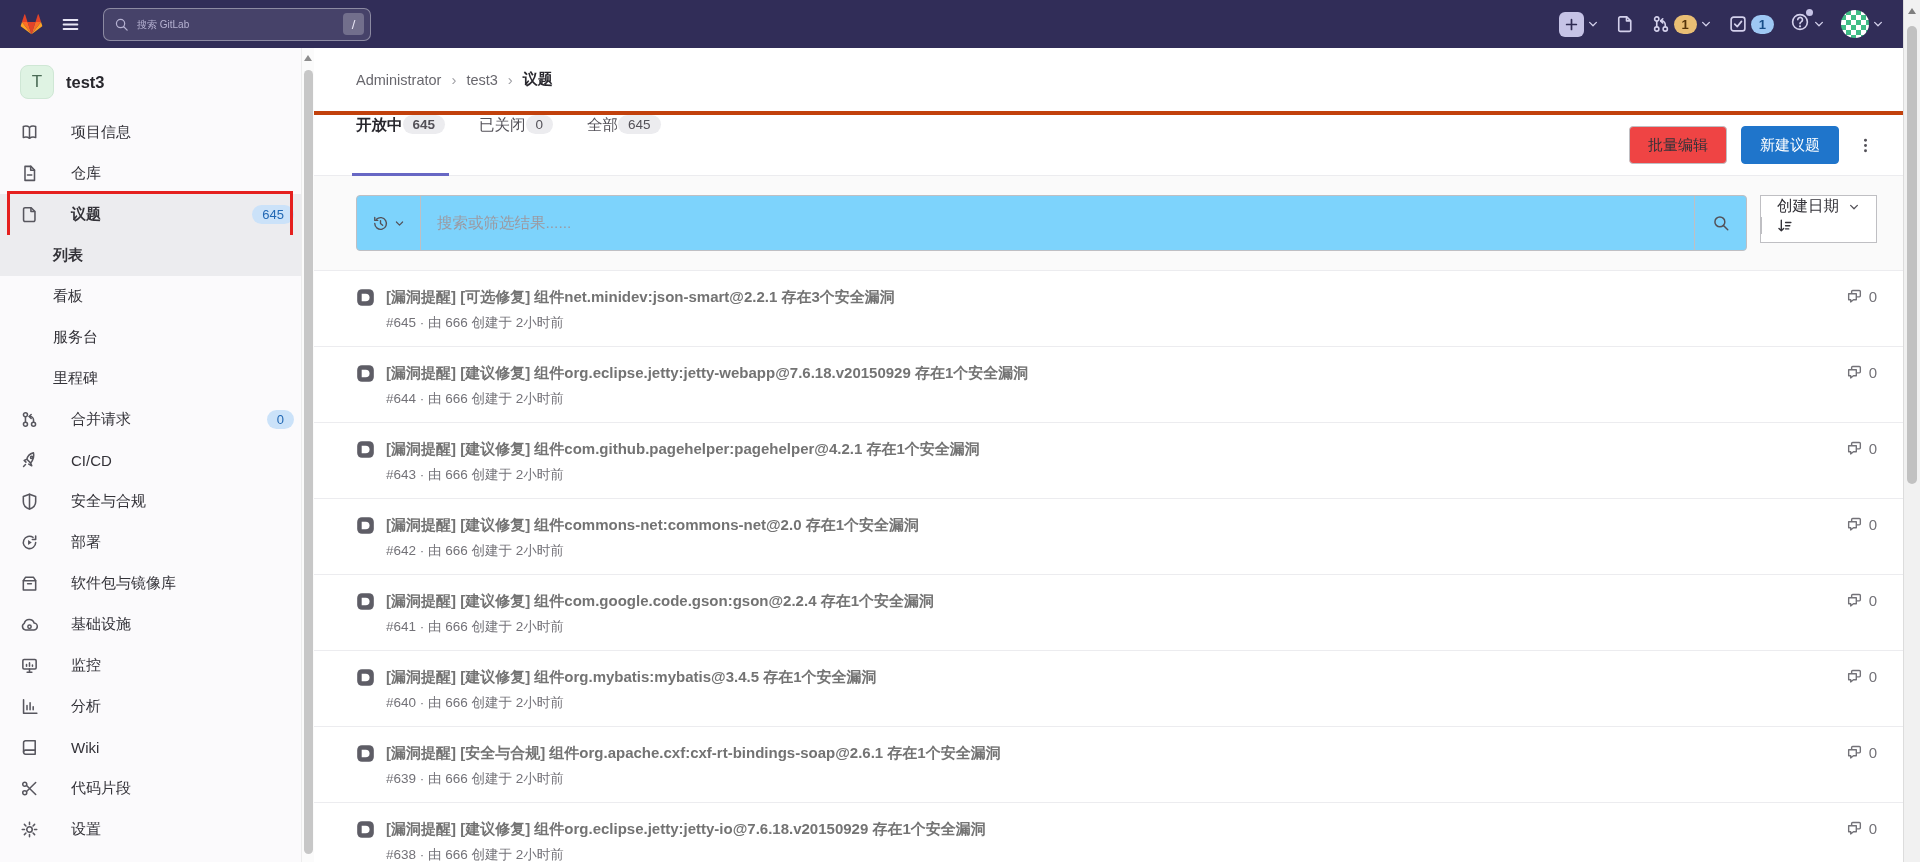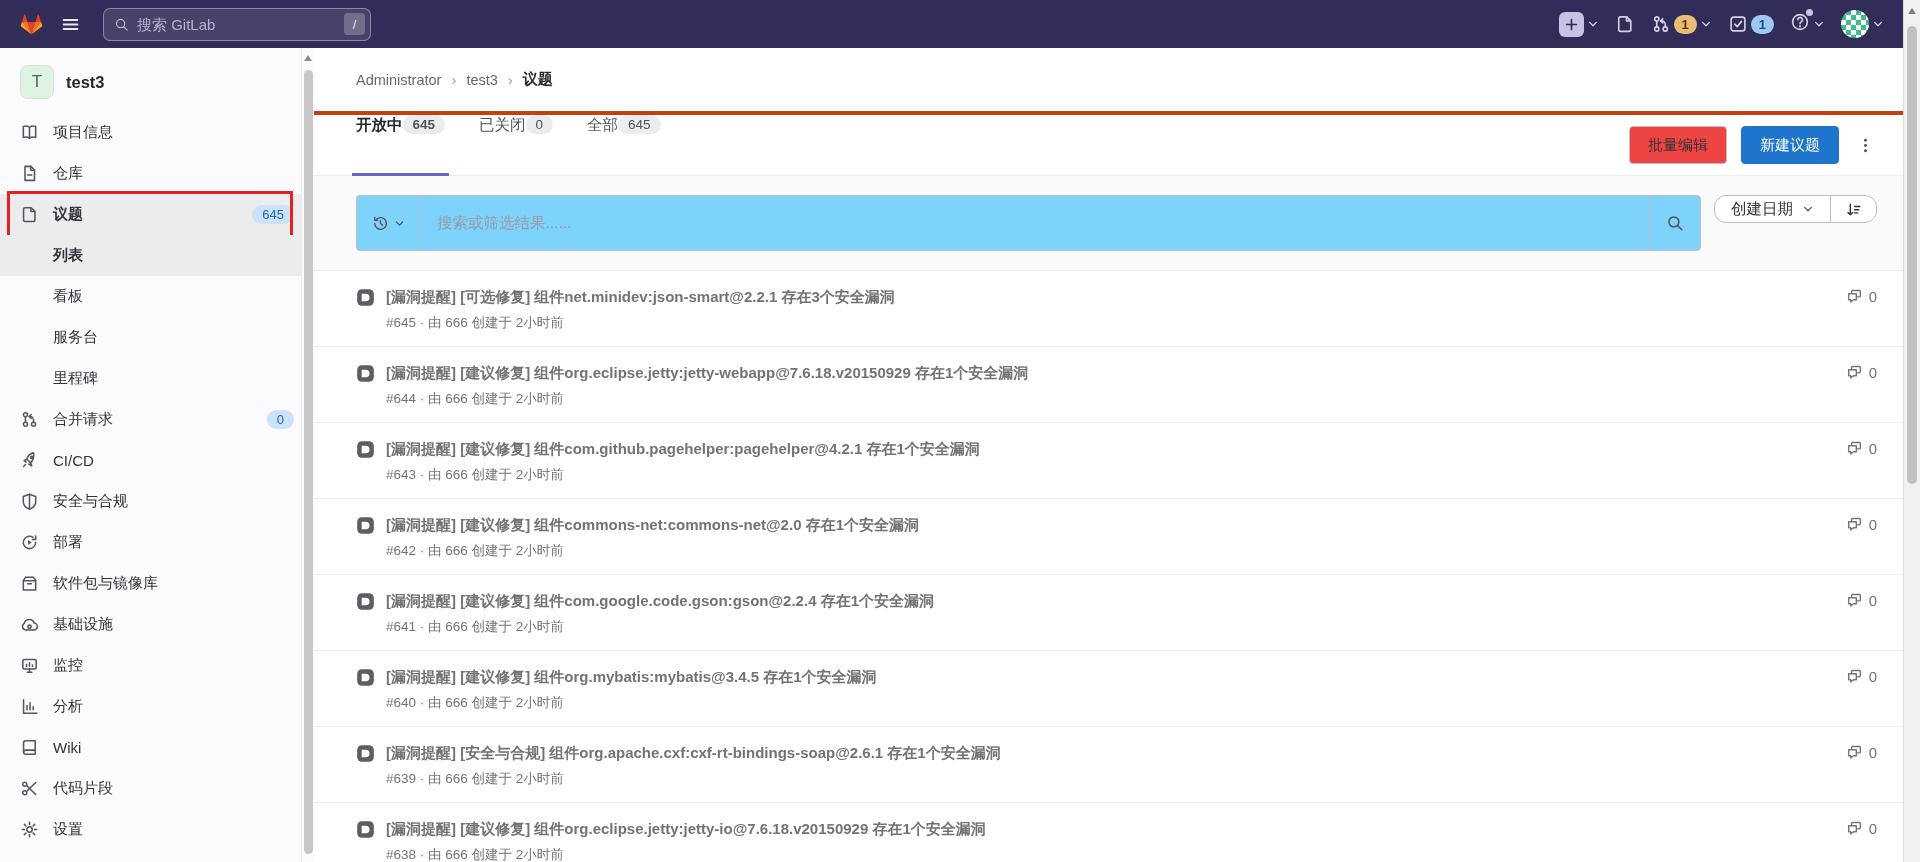--- a/index.html
+++ b/index.html
@@ -8,21 +8,21 @@
   .icon { display:inline-flex; width:18px; height:18px; flex:none; }
   .icon svg { width:100%; height:100%; }
 
   
   .navbar { position:absolute; top:0; left:0; right:17px; height:48px; background:#312d58; display:flex; align-items:center; padding:0 12px 0 14px; }
   .logo { width:27px; height:26px; margin:0 6px 0 4px; }
   .nav-btn { display:flex; align-items:center; justify-content:center; width:38px; height:38px; color:#e9e7f6; border-radius:6px; cursor:pointer; }
   .nav-btn .icon { width:19px; height:19px; }
   .nav-search { width:268px; height:33px; margin-left:14px; border:1px solid rgba(255,255,255,.38); background:rgba(255,255,255,.10); border-radius:7px; display:flex; align-items:center; padding:0 6px 0 10px; gap:8px; }
   .nav-search .icon { width:15px; height:15px; color:#b6b2d2; }
-  .nav-search input { flex:1; background:transparent; border:0; outline:none; color:#d6d3ea; font-size:15px; }
+  .nav-search input { flex:1; background:transparent; border:0; outline:none; color:#d6d3ea; font-size:10px; }
   .nav-search input::placeholder { color:#b6b2d2; }
   .nav-kbd { min-width:21px; height:22px; background:rgba(255,255,255,.24); border-radius:4px; color:#e8e6f5; font-size:13px; display:flex; align-items:center; justify-content:center; padding:0 6px; }
   .nav-right { margin-left:auto; display:flex; align-items:center; gap:2px; }
   .nav-group { display:flex; align-items:center; gap:3px; padding:0 7px; cursor:pointer; color:#d4d1ec; }
   .plus-box { width:25px; height:25px; background:#c6c3e6; border-radius:6px; color:#2f2b52; display:flex; align-items:center; justify-content:center; }
   .plus-box .icon { width:15px; height:15px; }
   .chev { width:12px; height:12px; color:#cfccе8; }
   .nav-pill { border-radius:10px; padding:1px 8px; font-size:13px; font-weight:700; line-height:17px; }
   .pill-mr { background:#e9be74; color:#55340a; }
   .pill-todo { background:#9ec8f4; color:#174e87; }
@@ -34,21 +34,21 @@
     background-size:10px 10px; background-position:0 0,5px 5px; }
 
   
   .sidebar { position:absolute; top:48px; left:0; width:314px; bottom:0; background:#fbfafc; overflow:hidden; }
   .sb-scrollbar { position:absolute; top:0; right:0; bottom:0; width:13px; background:#fbfbfb; border-left:1px solid #ececec; }
   .sb-scrollbar .thumb { position:absolute; top:22px; bottom:8px; left:2px; width:9px; background:#c7c7c7; border-radius:5px; }
   .sb-scrollbar .arrow-up { position:absolute; top:7px; left:2px; width:0; height:0; border-left:4.5px solid transparent; border-right:4.5px solid transparent; border-bottom:6px solid #8d8d8d; }
   .sb-project { display:flex; align-items:center; gap:12px; padding:17px 16px 13px 20px; }
   .sb-avatar { width:34px; height:34px; border-radius:8px; background:#dff3e3; border:1px solid #cfe7d5; color:#4a6b55; font-size:17px; display:flex; align-items:center; justify-content:center; }
   .sb-project-name { font-size:16.5px; font-weight:700; color:#28272d; }
-  .sb-item { position:relative; height:41px; display:flex; align-items:center; gap:14px; padding:0 20px; font-size:15px; color:#333238; cursor:pointer; }
+  .sb-item { position:relative; height:41px; display:flex; align-items:center; gap:32px; padding:0 20px; font-size:15px; color:#333238; cursor:pointer; }
   .sb-item .sb-icon { width:19px; height:19px; color:#57565e; }
   .sb-item.sub { padding-left:53px; }
   .sb-item.active { background:#ececef; }
   .sb-item.active .sb-label { font-weight:700; }
   .sb-badge { margin-left:auto; background:#cbe2f9; color:#2268b4; border-radius:10px; padding:2px 10px; font-size:13px; }
   .sb-item.annotated::after { content:''; position:absolute; left:7px; right:21px; top:-3px; bottom:-3px; border:3px solid #e5201f; pointer-events:none; }
 
   
   .page-scrollbar { position:absolute; top:0; right:0; bottom:0; width:17px; background:#f1f1f1; border-left:1px solid #dcdcdc; }
   .page-scrollbar .thumb { position:absolute; top:26px; height:458px; left:3px; right:3px; background:#c1c1c1; border-radius:7px; }
@@ -72,21 +72,21 @@
   .kebab-btn .icon { width:17px; height:17px; }
 
   .filter-row { padding:19px 26px 19px 42px; background:#fafafa; border-bottom:1px solid #ececef; display:flex; gap:13px; }
   .searchbar { flex:1; display:flex; align-items:stretch; height:56px; background:#7dd3fc; border:1px solid #bfbfc3; border-radius:4px; overflow:hidden; }
   .seg-history { width:64px; display:flex; align-items:center; justify-content:center; gap:5px; border-right:1px solid #bfbfc3; color:#535158; cursor:pointer; }
   .seg-history .icon { width:17px; height:17px; }
   .seg-history .chev { width:11px; height:11px; }
   .searchbar input { flex:1; border:0; outline:none; padding:0 16px; font-size:15.5px; color:#333238; background:transparent; font-family:inherit; }
   .searchbar input::placeholder { color:#9b9aa2; }
   .seg-search { width:52px; display:flex; align-items:center; justify-content:center; border-left:1px solid #bfbfc3; color:#535158; cursor:pointer; }
-  .sort-group { display:flex; height:28px; border:1px solid #bfbfc3; border-radius:12px; background:#fff; overflow:hidden; }
+  .sort-group { display:flex; height:48px; border:1px solid #bfbfc3; border-radius:0; background:#fff; overflow:hidden;flex-direction:column; }
   .sort-label { padding:0 16px; display:flex; align-items:center; gap:9px; font-size:15.5px; color:#333238; cursor:pointer; }
   .sort-label .chev { width:12px; height:12px; color:#535158; }
   .sort-dir { width:46px; border-left:1px solid #bfbfc3; display:flex; align-items:center; justify-content:center; color:#333238; cursor:pointer; }
   .sort-dir .icon { width:17px; height:17px; }
 
   .issue-row { display:flex; align-items:flex-start; gap:11px; padding:15px 26px 14px 42px; border-bottom:1px solid #ececef; }
   .type-icon { width:19px; height:19px; margin-top:2px; }
   .issue-main { flex:1; min-width:0; }
   .issue-title { font-size:15px; font-weight:700; color:#737373; line-height:21px; cursor:pointer; }
   .issue-meta { font-size:13.5px; color:#737278; margin-top:7px; line-height:18px; }

